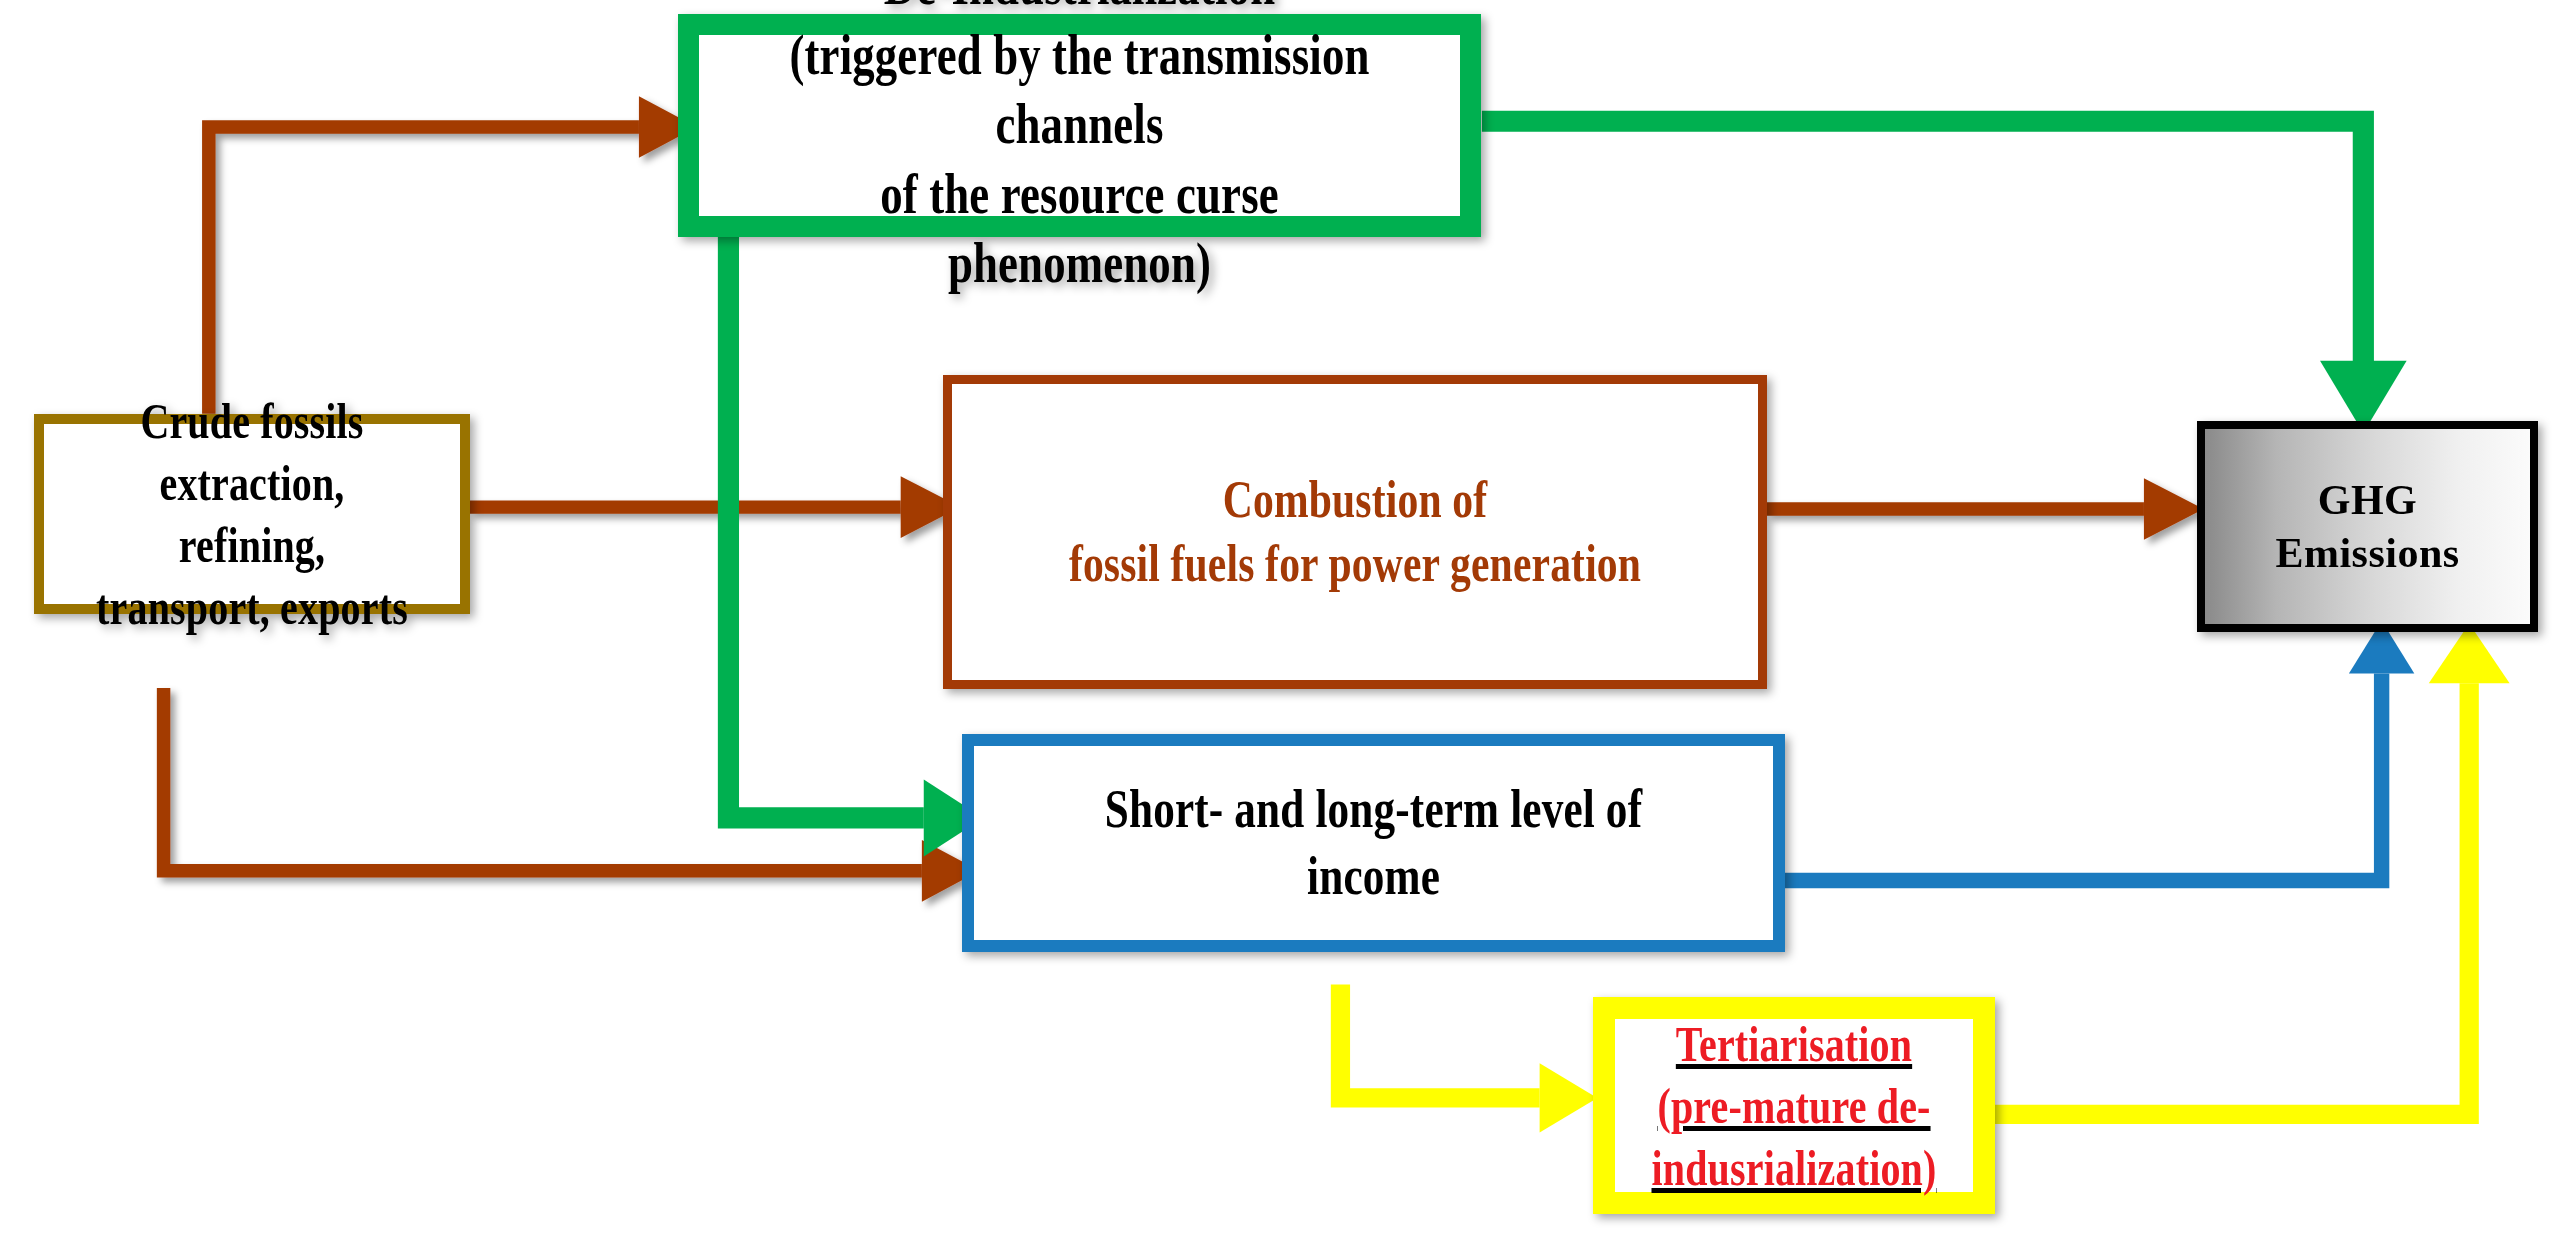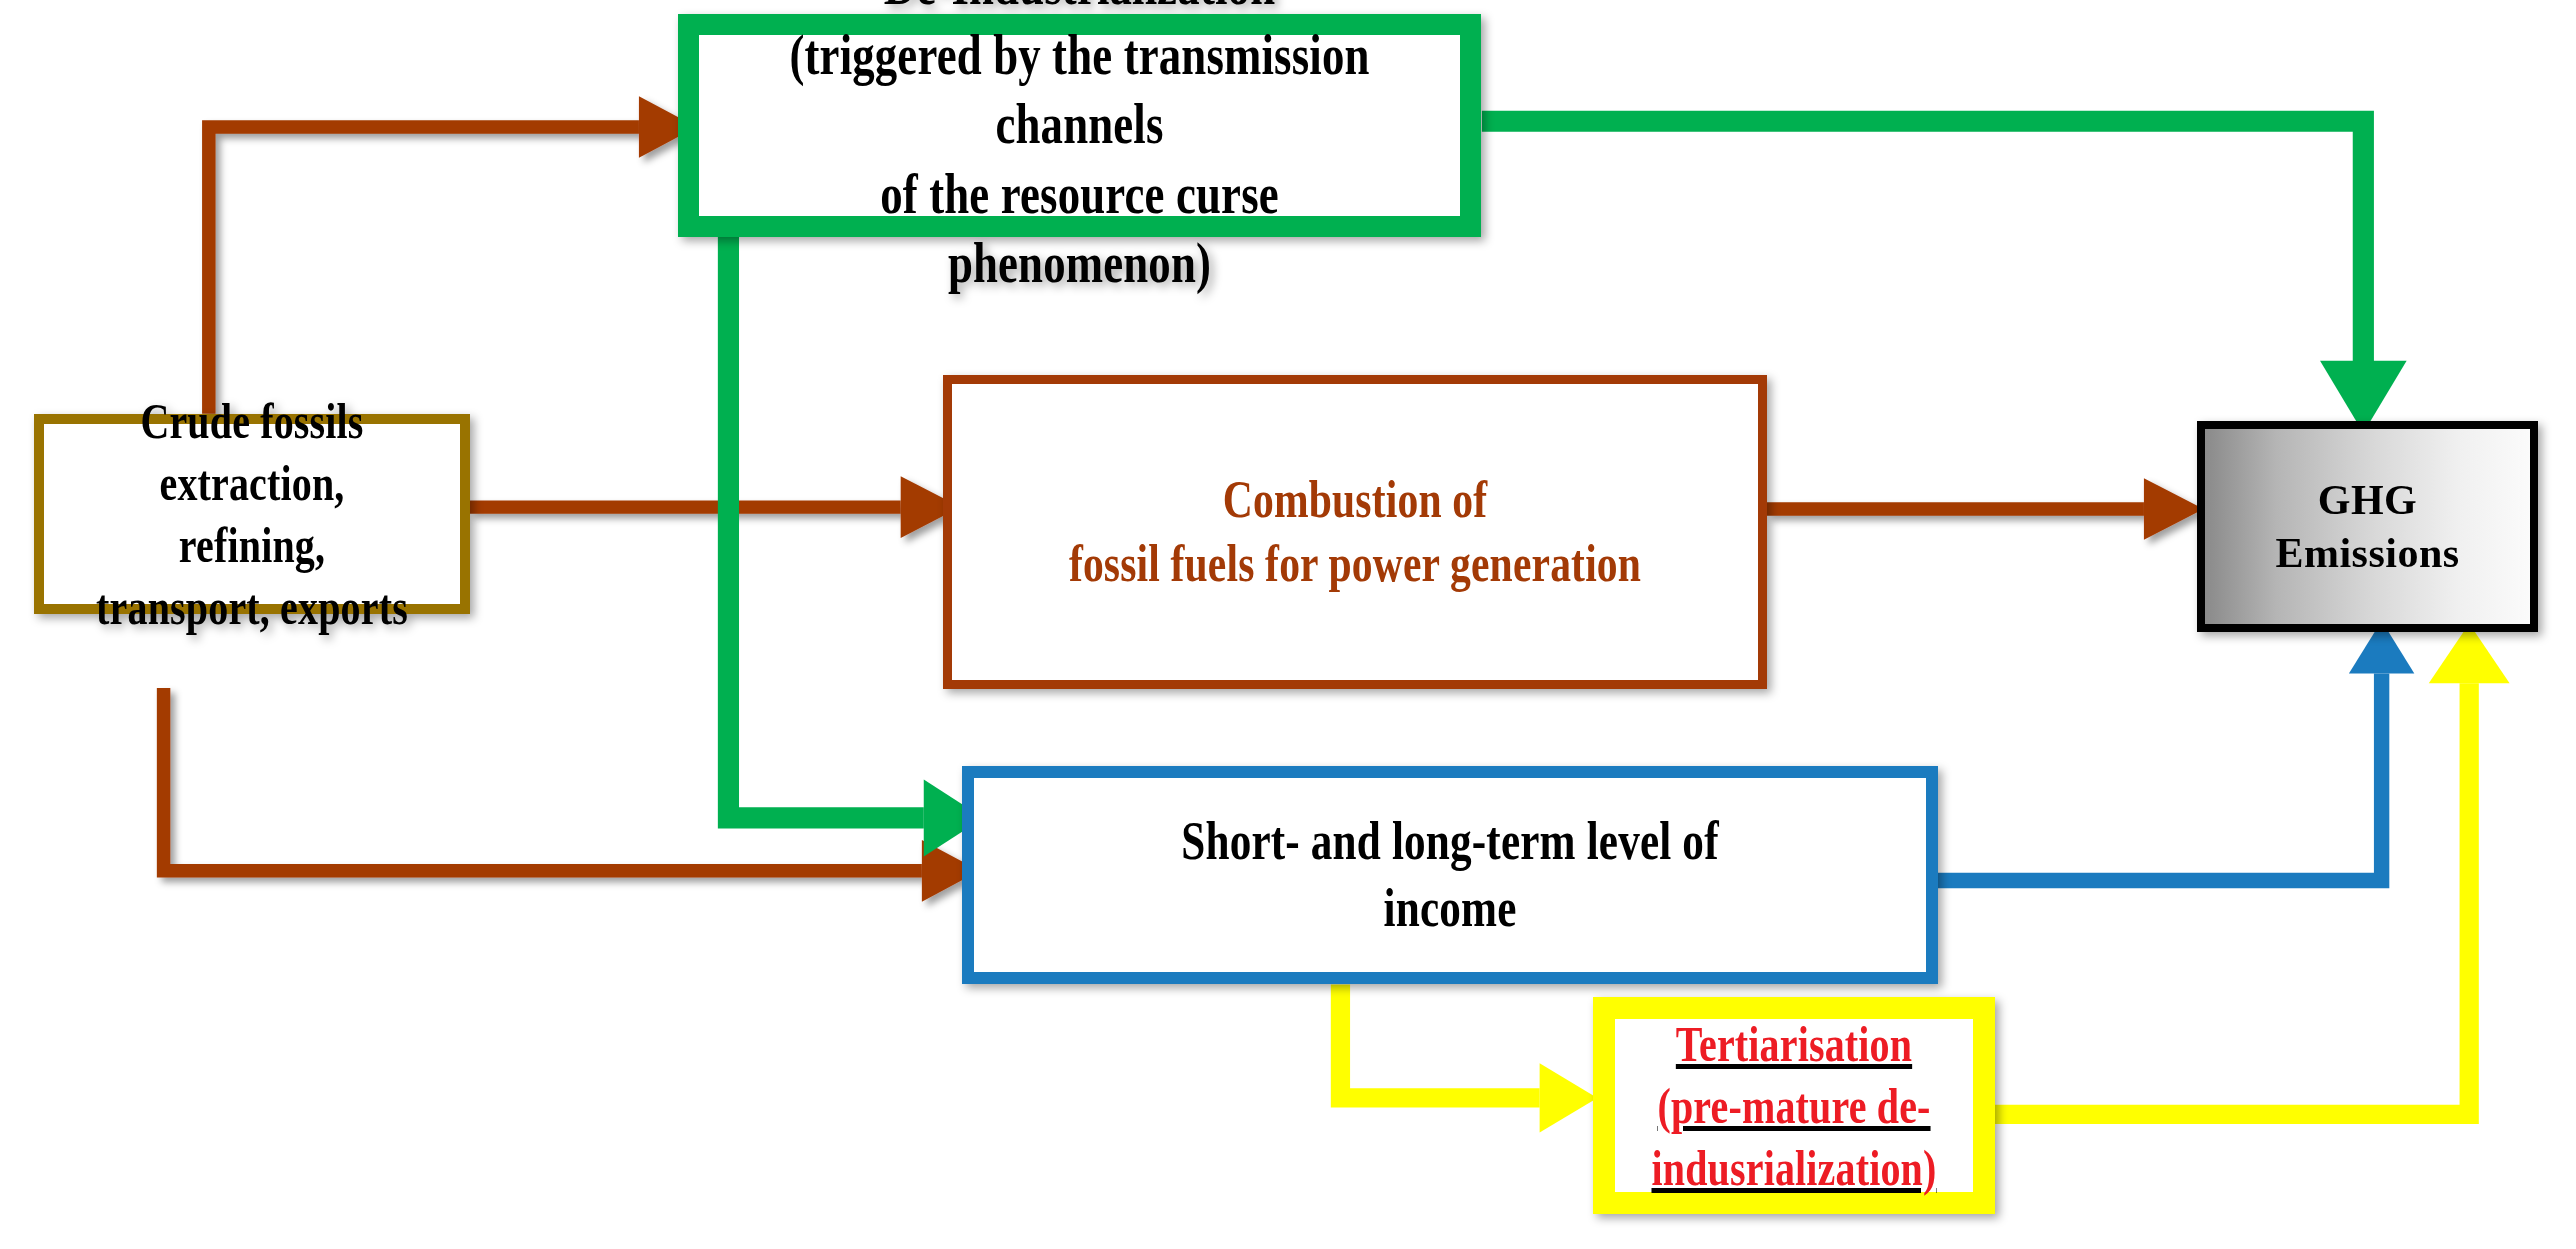--- a/index.html
+++ b/index.html
@@ -46,21 +46,21 @@
   }
   #box-crude .txt{font-size:50px;color:#000000;}
 
   #box-combustion{
     left:943px;top:375px;width:824px;height:314px;
     border:9.6px solid #A33A06;
   }
   #box-combustion .txt{font-size:52px;color:#A33A06;}
 
   #box-income{
-    left:962px;top:766px;width:976px;height:218px;
+    left:962px;top:734px;width:823px;height:218px;
     border:12.5px solid #1B7BBF;
   }
   #box-income .txt{font-size:54px;color:#000000;}
 
   #box-tertiarisation{
     left:1593px;top:997px;width:402px;height:217px;
     border:22px solid #FFFF00;
     text-decoration:underline;
   }
   #box-tertiarisation .txt{font-size:50px;color:#ED1C24;}

